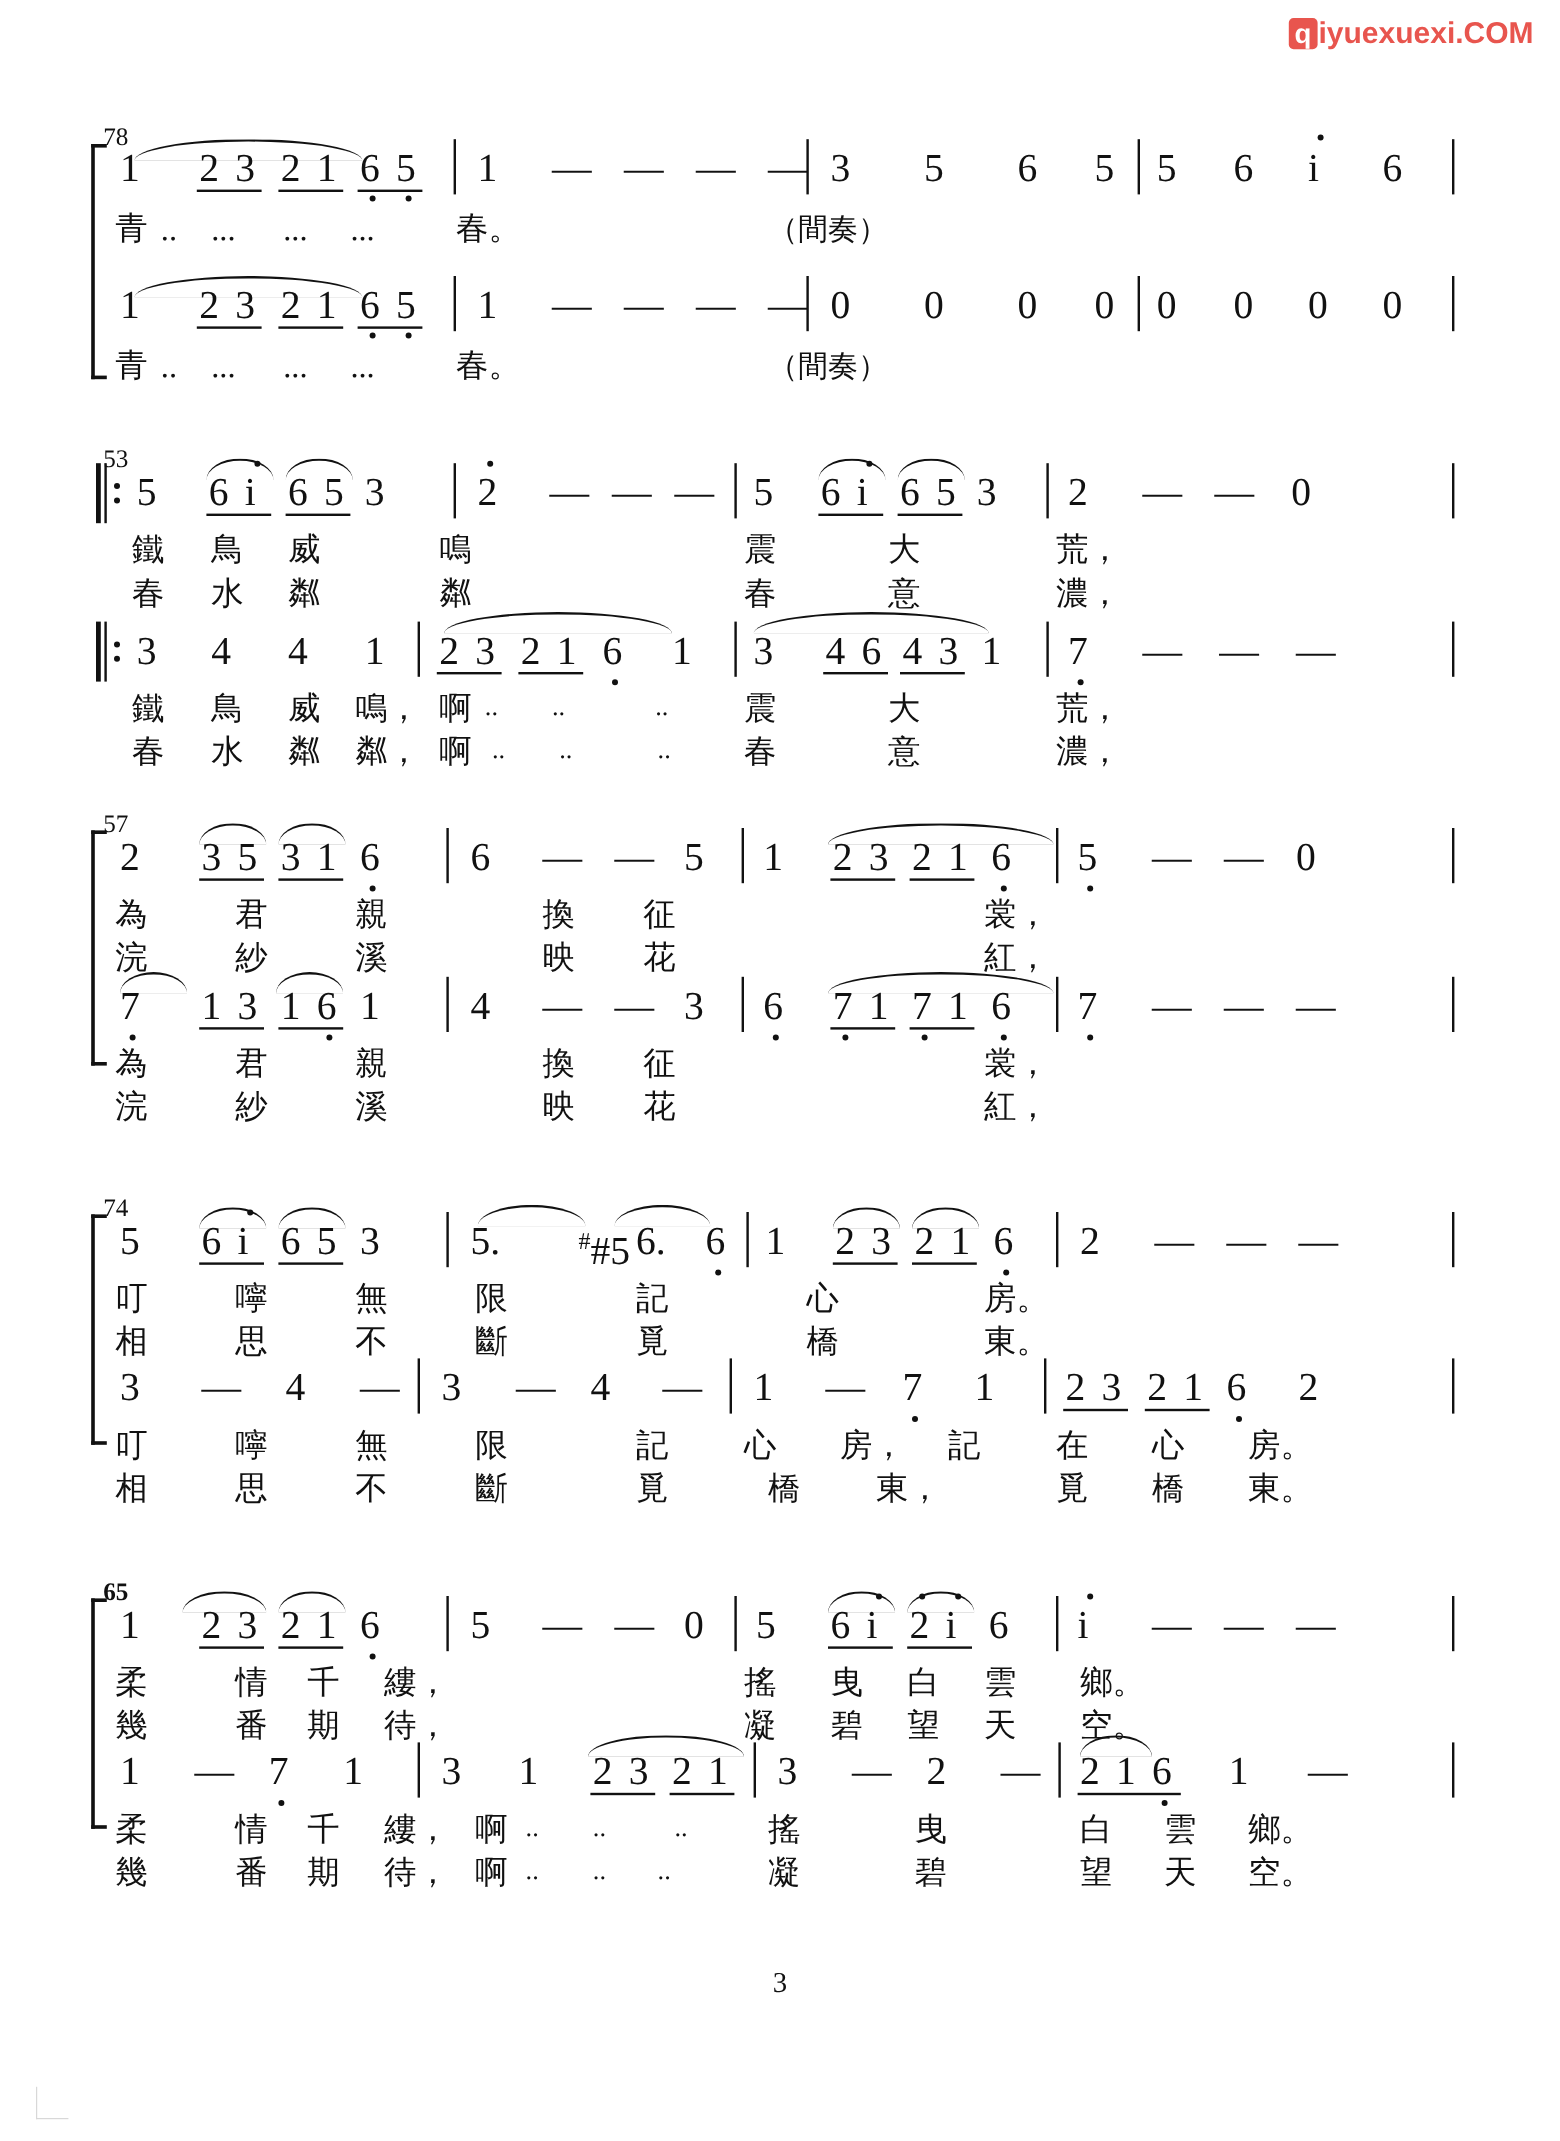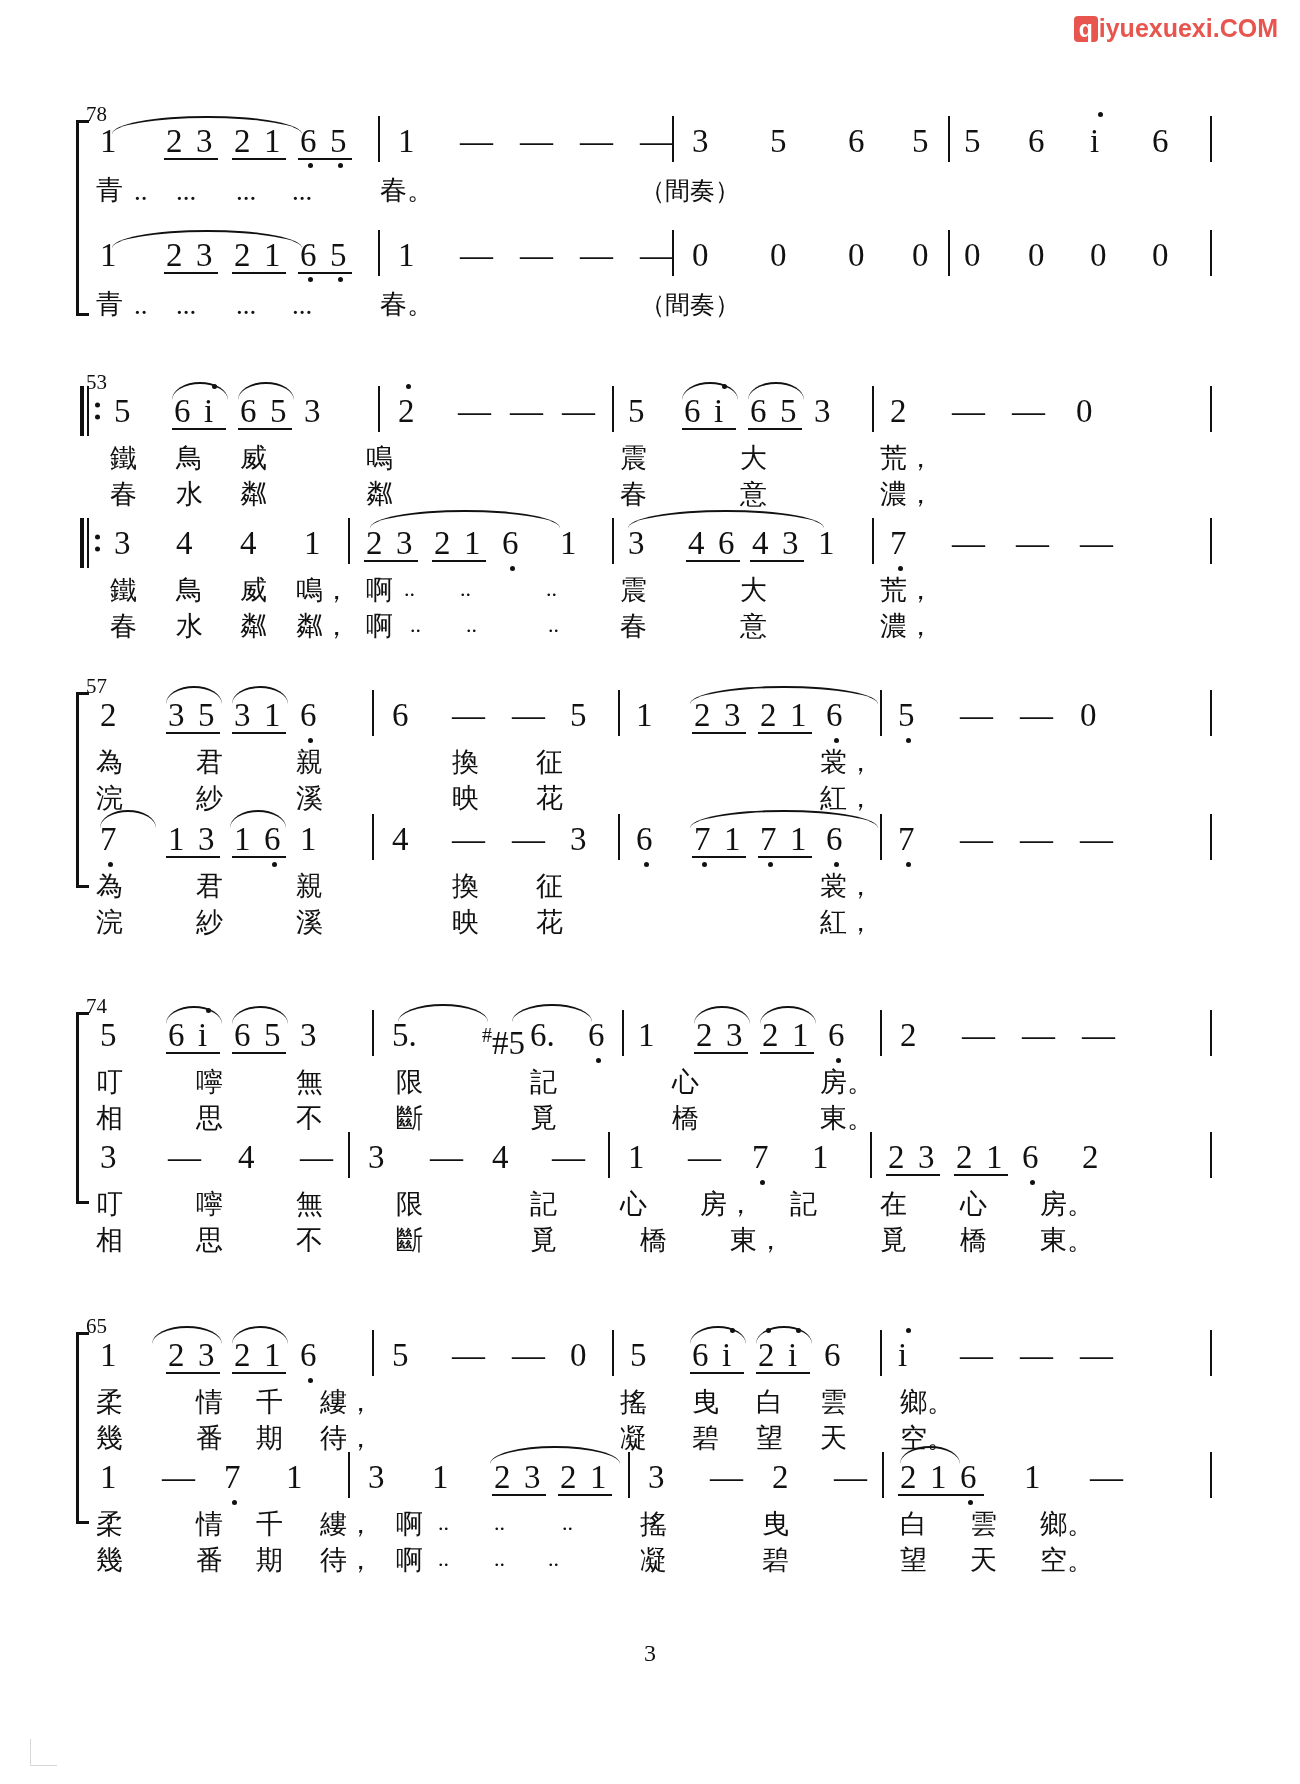--- a/index.html
+++ b/index.html
@@ -555,21 +555,21 @@
     <div class="lyric" style="left:396px;top:212px;">斷</div>
     <div class="lyric" style="left:530px;top:212px;">覓</div>
     <div class="lyric" style="left:640px;top:212px;">橋</div>
     <div class="lyric" style="left:730px;top:212px;">東，</div>
     <div class="lyric" style="left:880px;top:212px;">覓</div>
     <div class="lyric" style="left:960px;top:212px;">橋</div>
     <div class="lyric" style="left:1040px;top:212px;">東。</div>
   </div>
 
   <div class="system" style="top:1330px;">
-    <div class="bar-number" style="left:86px;top:-16px;">65</div>
+    <div class="bar-number" style="left:86px;top:-16px;font-weight:bold;">65</div>
     <div class="brace" style="left:76px;top:2px;height:186px;"></div>
 
     <div class="slur" style="left:152px;top:-4px;width:70px;"></div>
     <div class="slur" style="left:232px;top:-4px;width:56px;"></div>
     <div class="note" style="left:100px;top:6px;">1</div>
     <div class="note" style="left:168px;top:6px;">2</div>
     <div class="note" style="left:198px;top:6px;">3</div>
     <div class="beam" style="left:166px;top:42px;width:54px;"></div>
     <div class="note" style="left:234px;top:6px;">2</div>
     <div class="note" style="left:264px;top:6px;">1</div>

